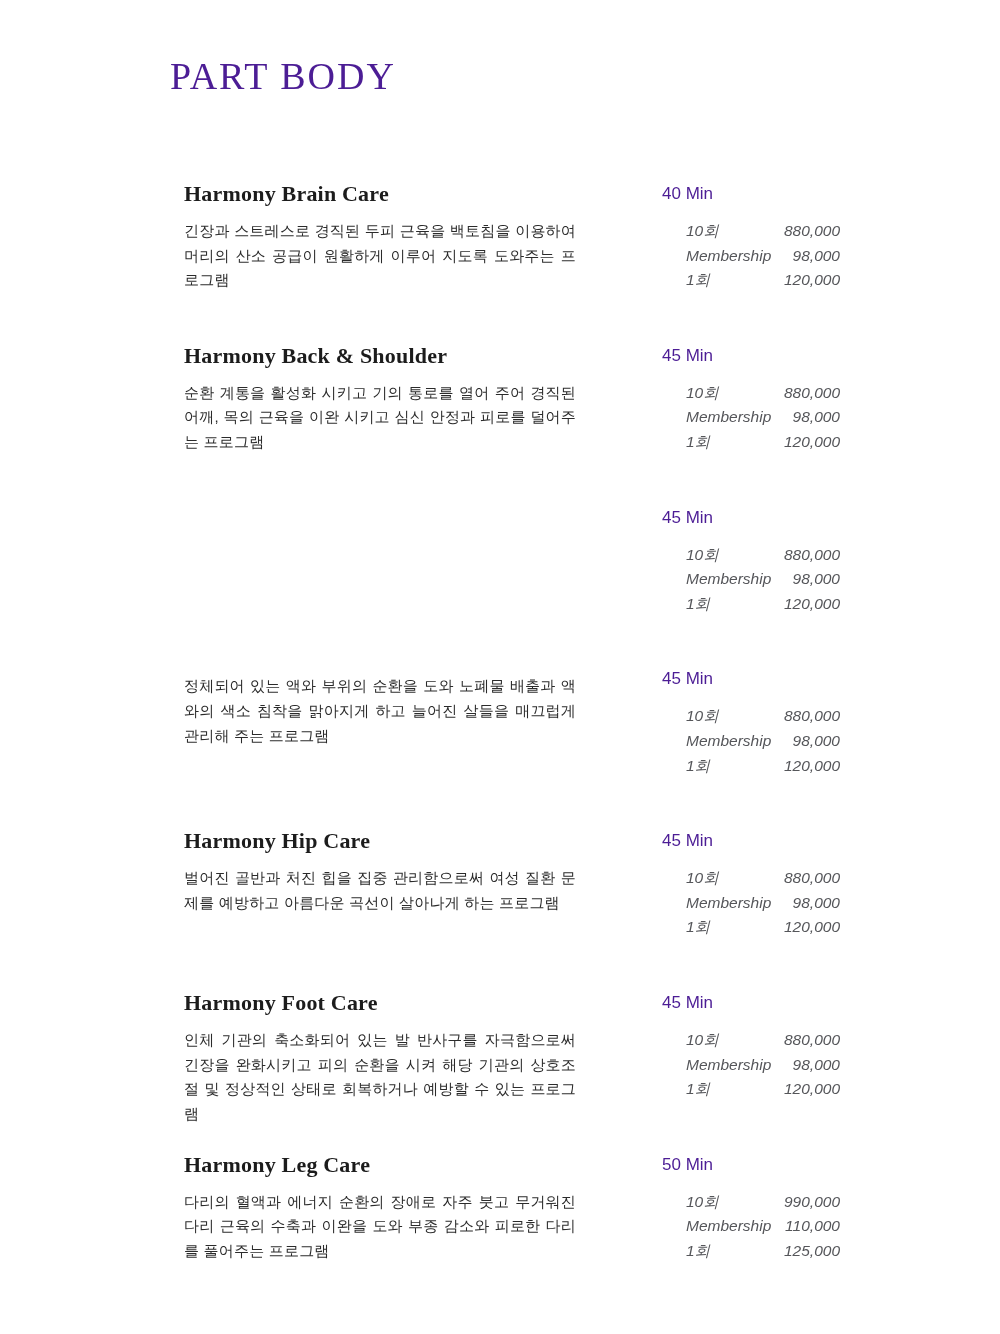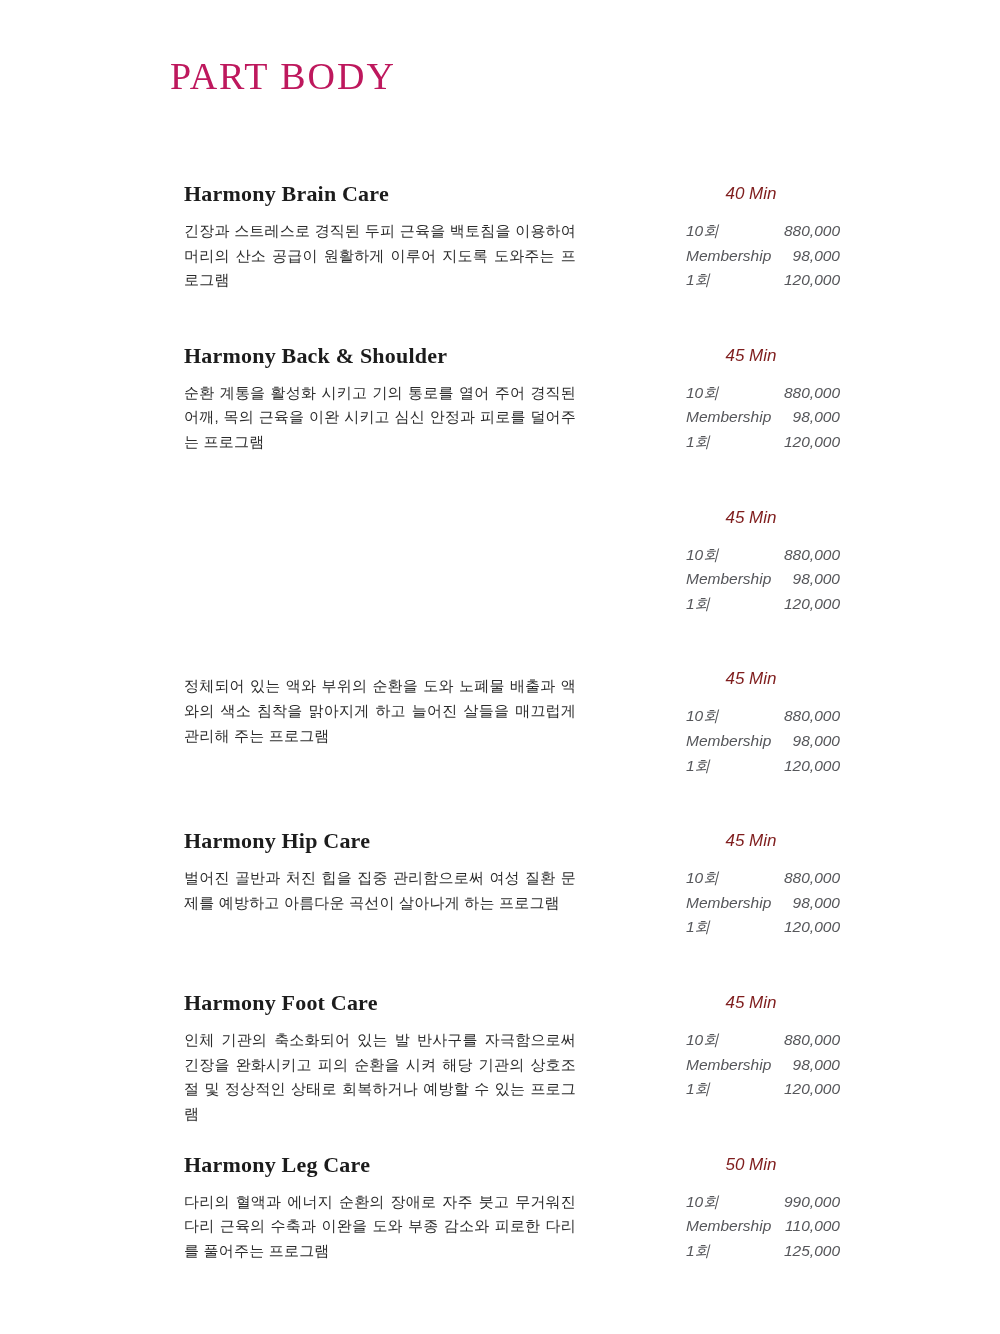--- a/index.html
+++ b/index.html
@@ -14,21 +14,21 @@
   }
   .page-title {
     position: absolute;
     left: 170px;
     top: 54px;
     margin: 0;
     font-family: "Liberation Serif", serif;
     font-weight: 500;
     font-size: 38px;
     letter-spacing: 2px;
-    color: #be185d;
+    color: #4c1d95;
   }
   .sections {
     position: absolute;
     top: 179px;
     left: 12px;
     right: 0;
   }
   .section {
     position: relative;
     height: 161.8px;
@@ -56,25 +56,23 @@
   }
   .item-desc {
     margin: 10px 0 0 0;
     font-size: 15px;
     line-height: 24.6px;
     color: #2b2b2b;
     text-align: justify;
     letter-spacing: 0.2px;
   }
   .duration {
-    font-style: italic;
     font-size: 17px;
     line-height: 30px;
-    color: #7f1d1d;
-    text-align: center;
+    color: #4c1d95;
   }
   .price-rows { margin-top: 10px; margin-left: 24px; }
   .price-row {
     display: flex;
     justify-content: space-between;
     font-style: italic;
     font-size: 15.5px;
     line-height: 24.6px;
     color: #55565a;
   }

